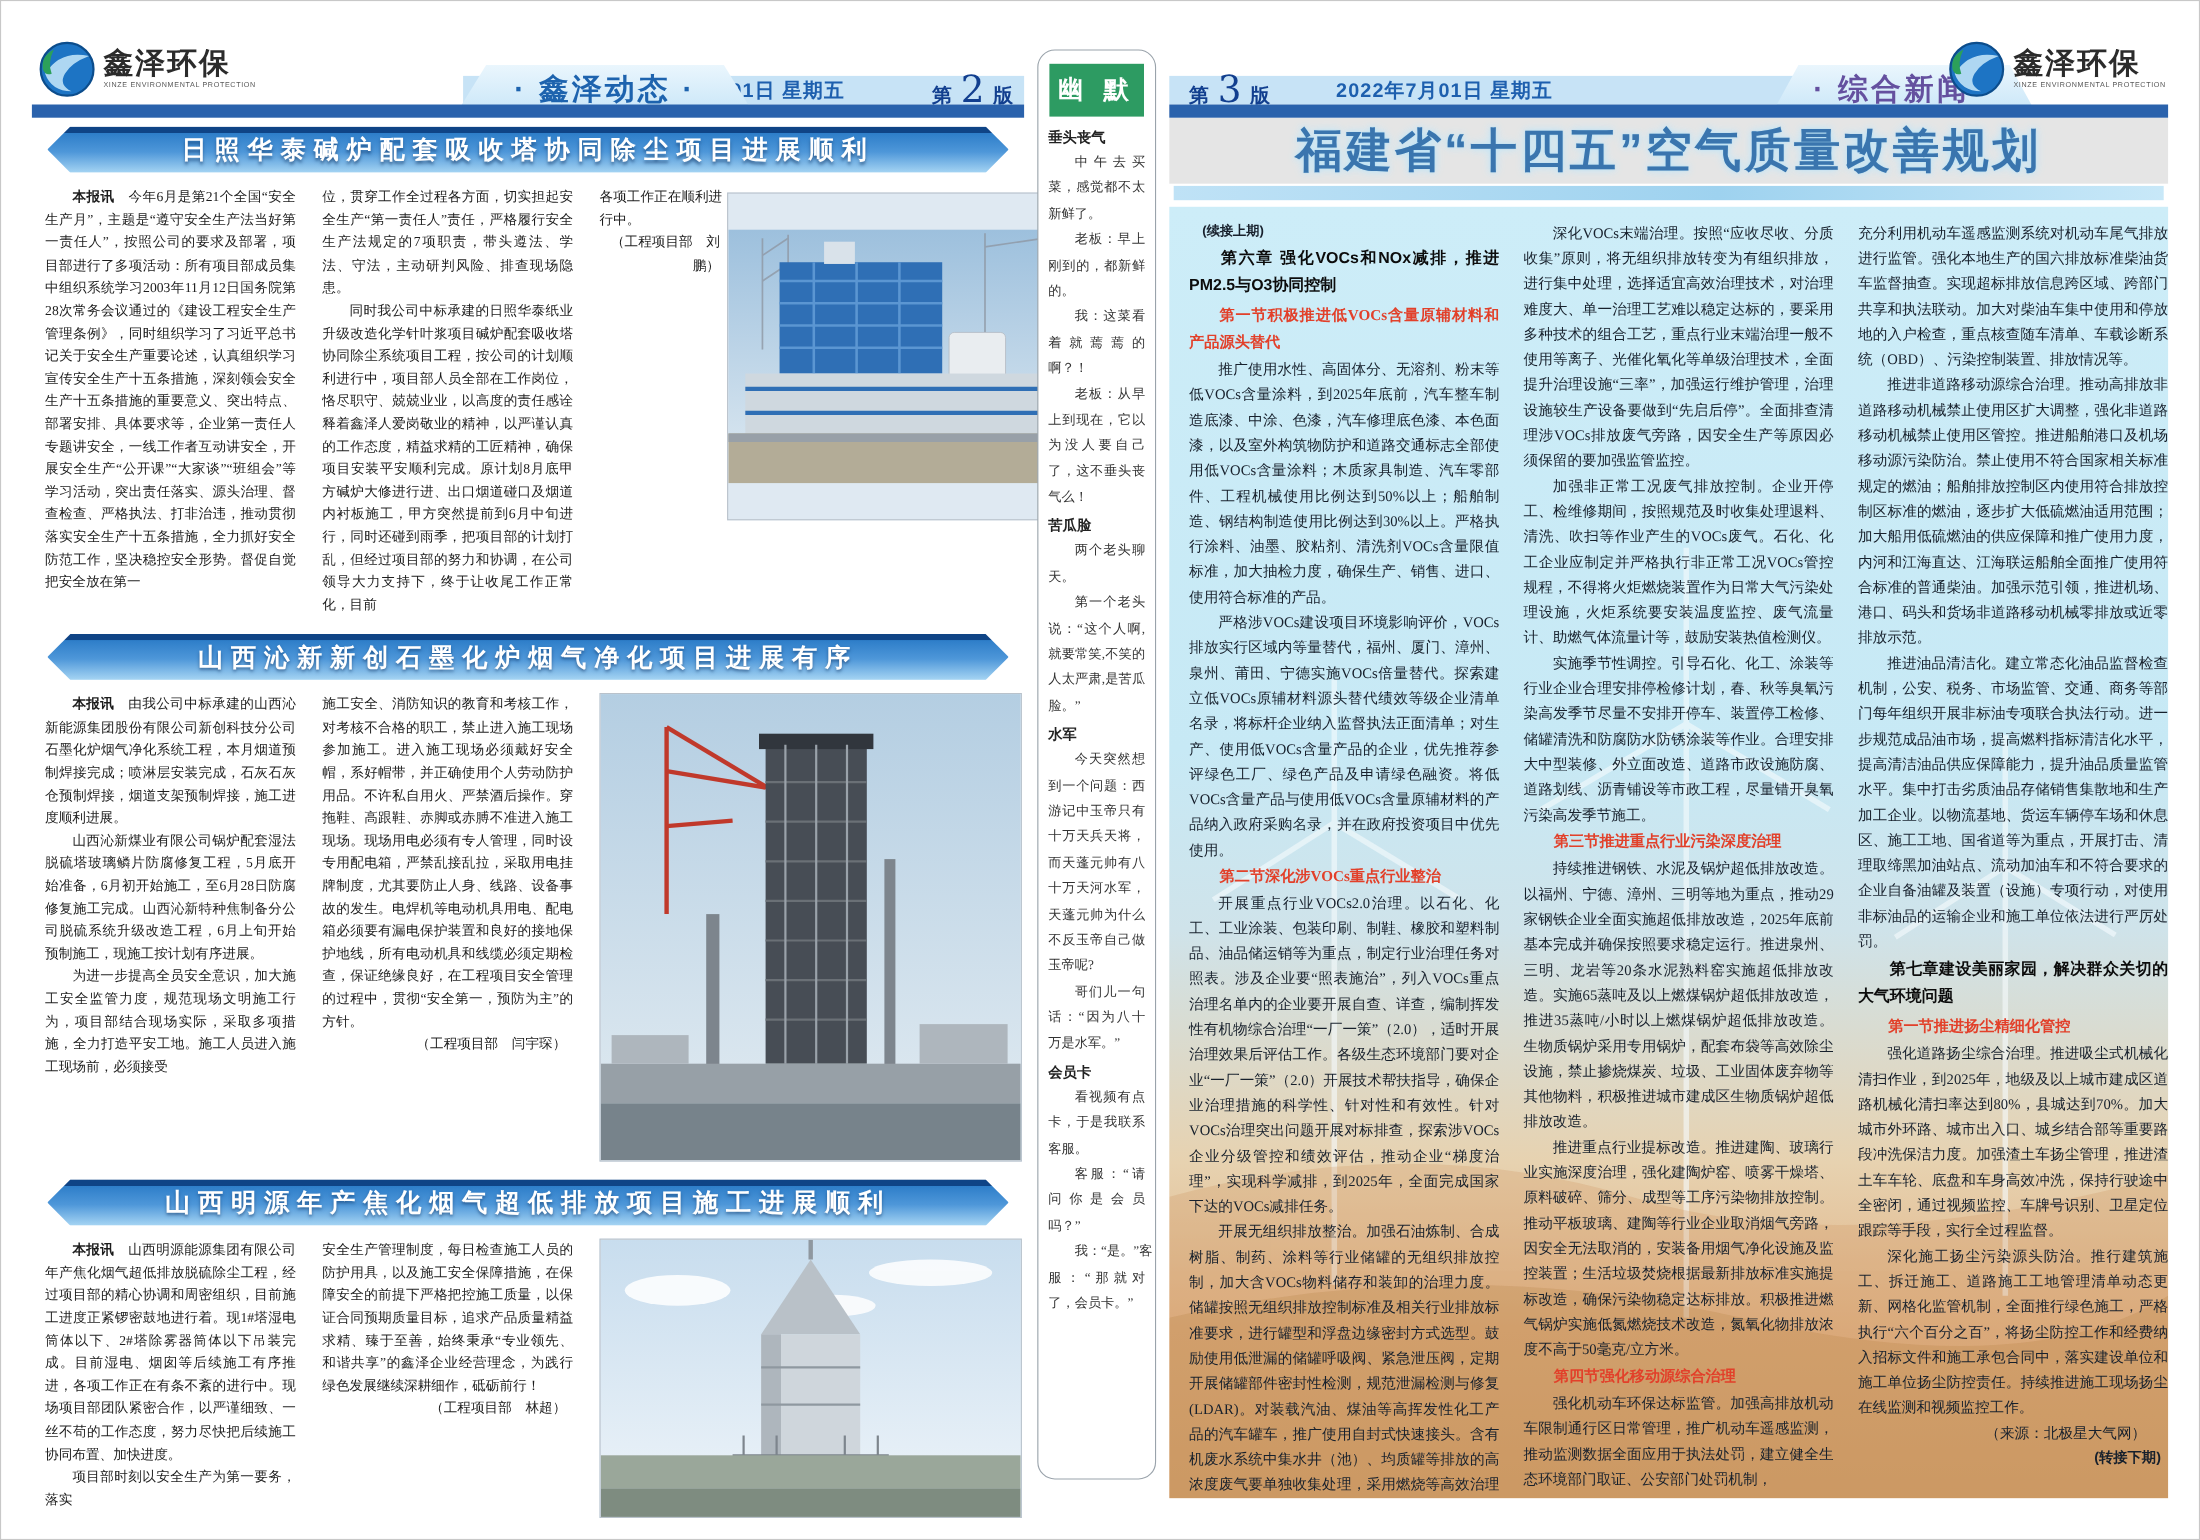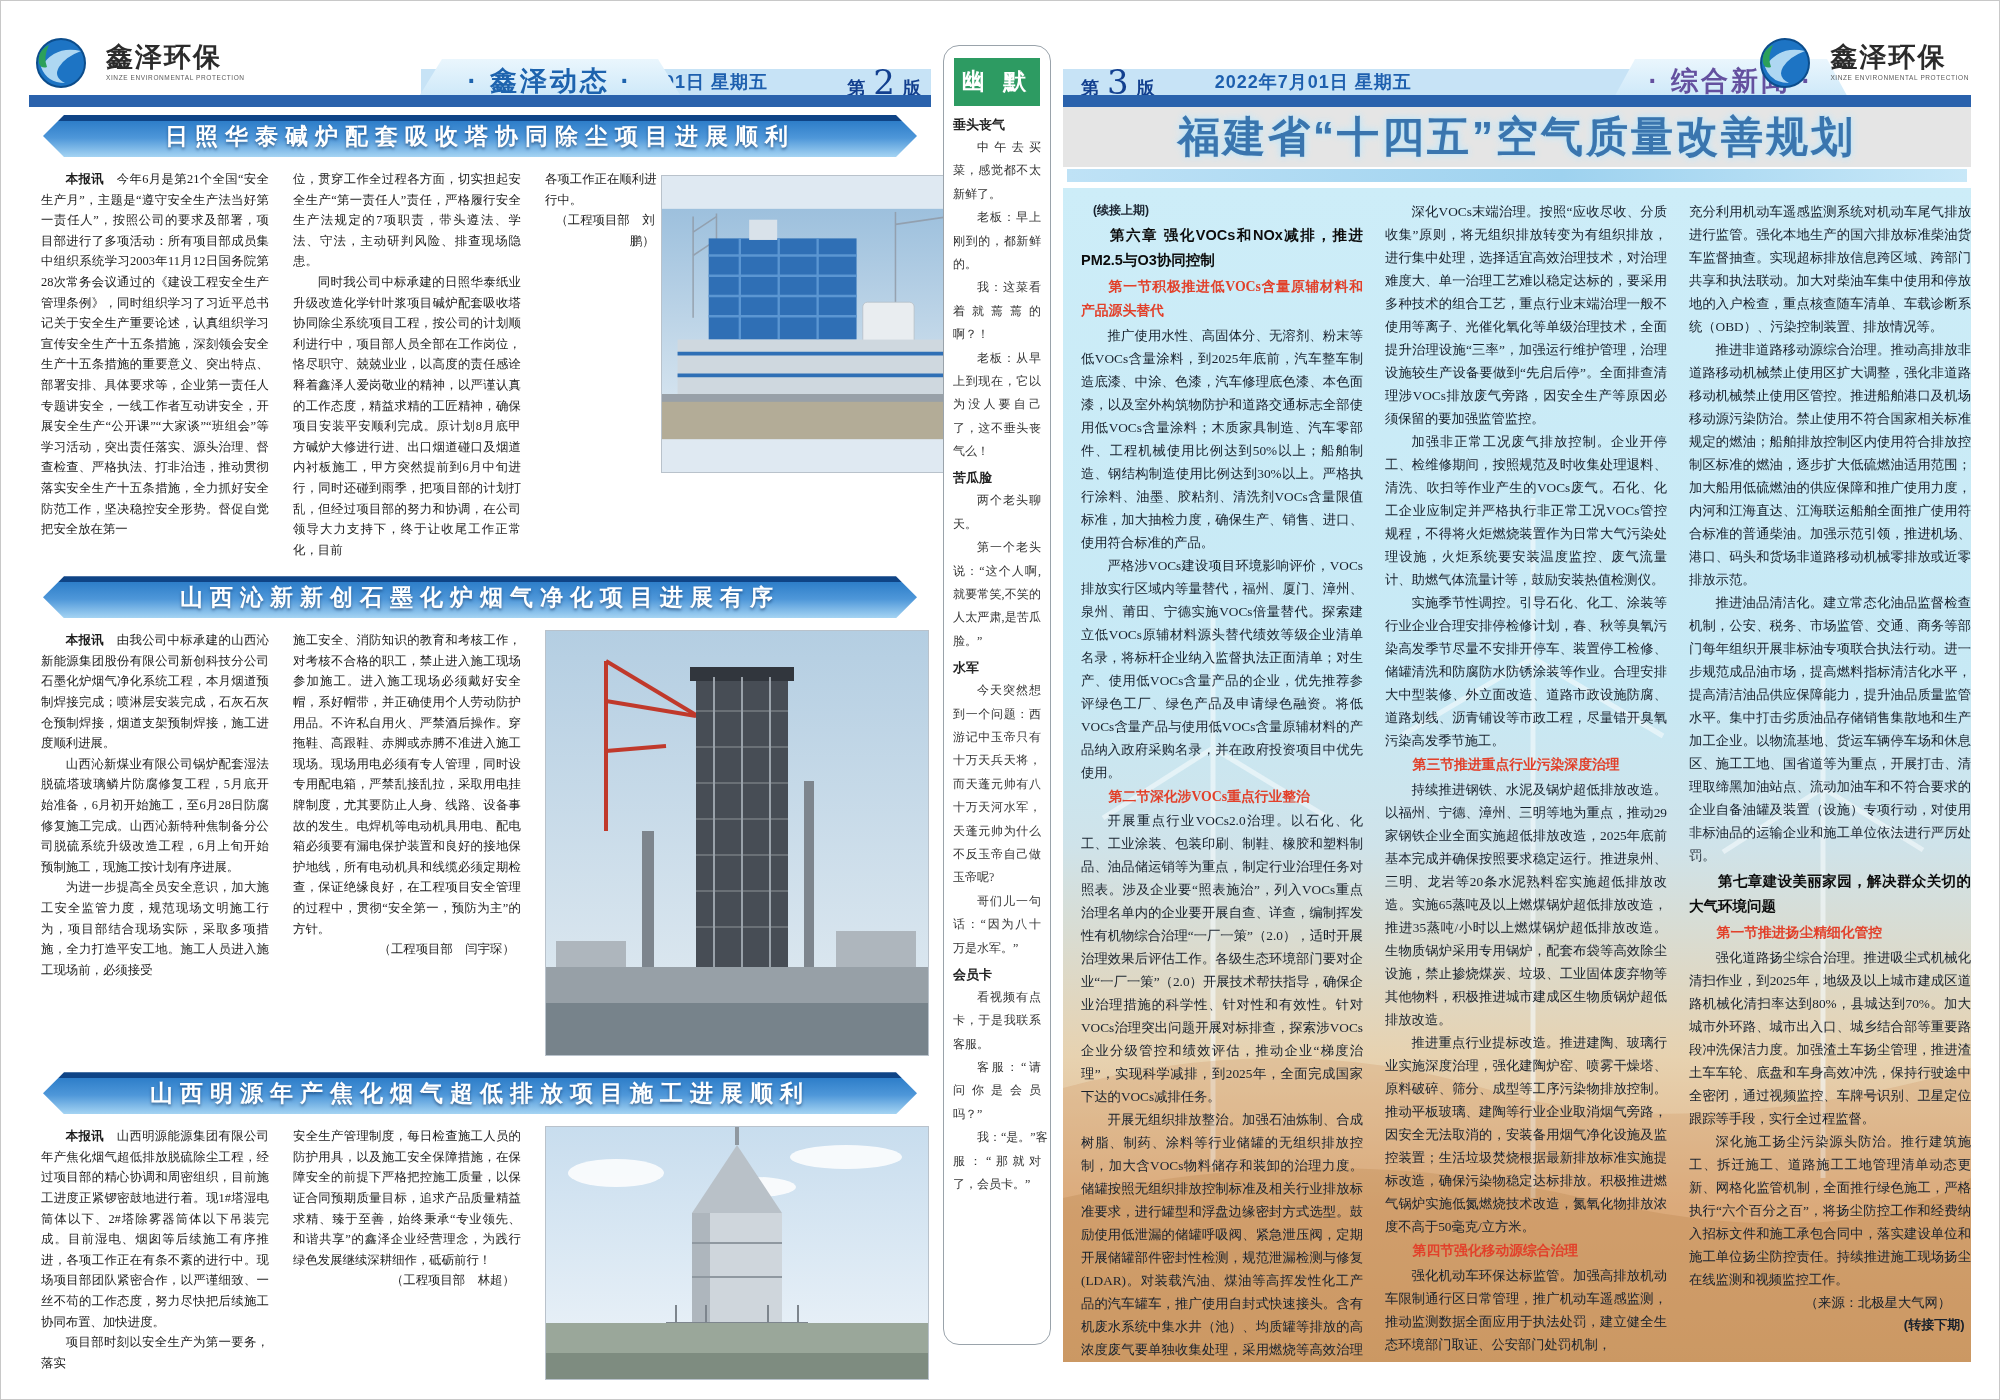--- a/index.html
+++ b/index.html
@@ -4,21 +4,21 @@
 <style>
   html,body{margin:0;padding:0;background:#ffffff;}
   body{width:2000px;height:1400px;font-family:"Liberation Serif","DejaVu Serif",serif;color:#1c1c1c;position:relative;}
   .sheet{position:absolute;left:0;top:0;width:2000px;height:1400px;border:1px solid #c8c8c8;box-sizing:border-box;overflow:hidden;background:#fff;}
   .page-left{position:absolute;left:28px;top:22px;width:902px;height:1356px;}
   .humor{position:absolute;left:942px;top:44px;width:108px;height:1300px;border:1.5px solid #9aa3ab;border-radius:16px;box-sizing:border-box;padding:10px 9px;background:#fff;}
   .page-right{position:absolute;left:1062px;top:22px;width:908px;height:1356px;}
 
   
   .hdr{position:relative;height:84px;}
-  .logo{position:absolute;top:14px;display:flex;align-items:center;gap:19px;}
+  .logo{position:absolute;top:14px;display:flex;align-items:center;gap:7px;}
   .logo.left{left:6px;} .logo.right{right:2px;}
   .logo .globe{width:52px;height:52px;flex:0 0 auto;}
   .logo .lt{display:flex;flex-direction:column;line-height:1;}
   .logo .cn{font-family:"Liberation Sans",sans-serif;font-weight:bold;font-size:27px;letter-spacing:2px;color:#2b2b2b;}
   .logo .en{font-family:"Liberation Sans",sans-serif;font-size:6.5px;letter-spacing:.6px;color:#5a5a5a;margin-top:4px;}
   .band{position:absolute;bottom:12px;height:26px;background:#c7e3f6;display:flex;align-items:center;}
   .page-left .band{left:392px;right:0;}
   .page-right .band{left:0;width:575px;}
   .date{font-family:"Liberation Sans",sans-serif;font-weight:bold;font-size:18px;color:#1d5fae;letter-spacing:1px;}
   .pnum{display:flex;align-items:baseline;gap:8px;color:#123f8f;}

